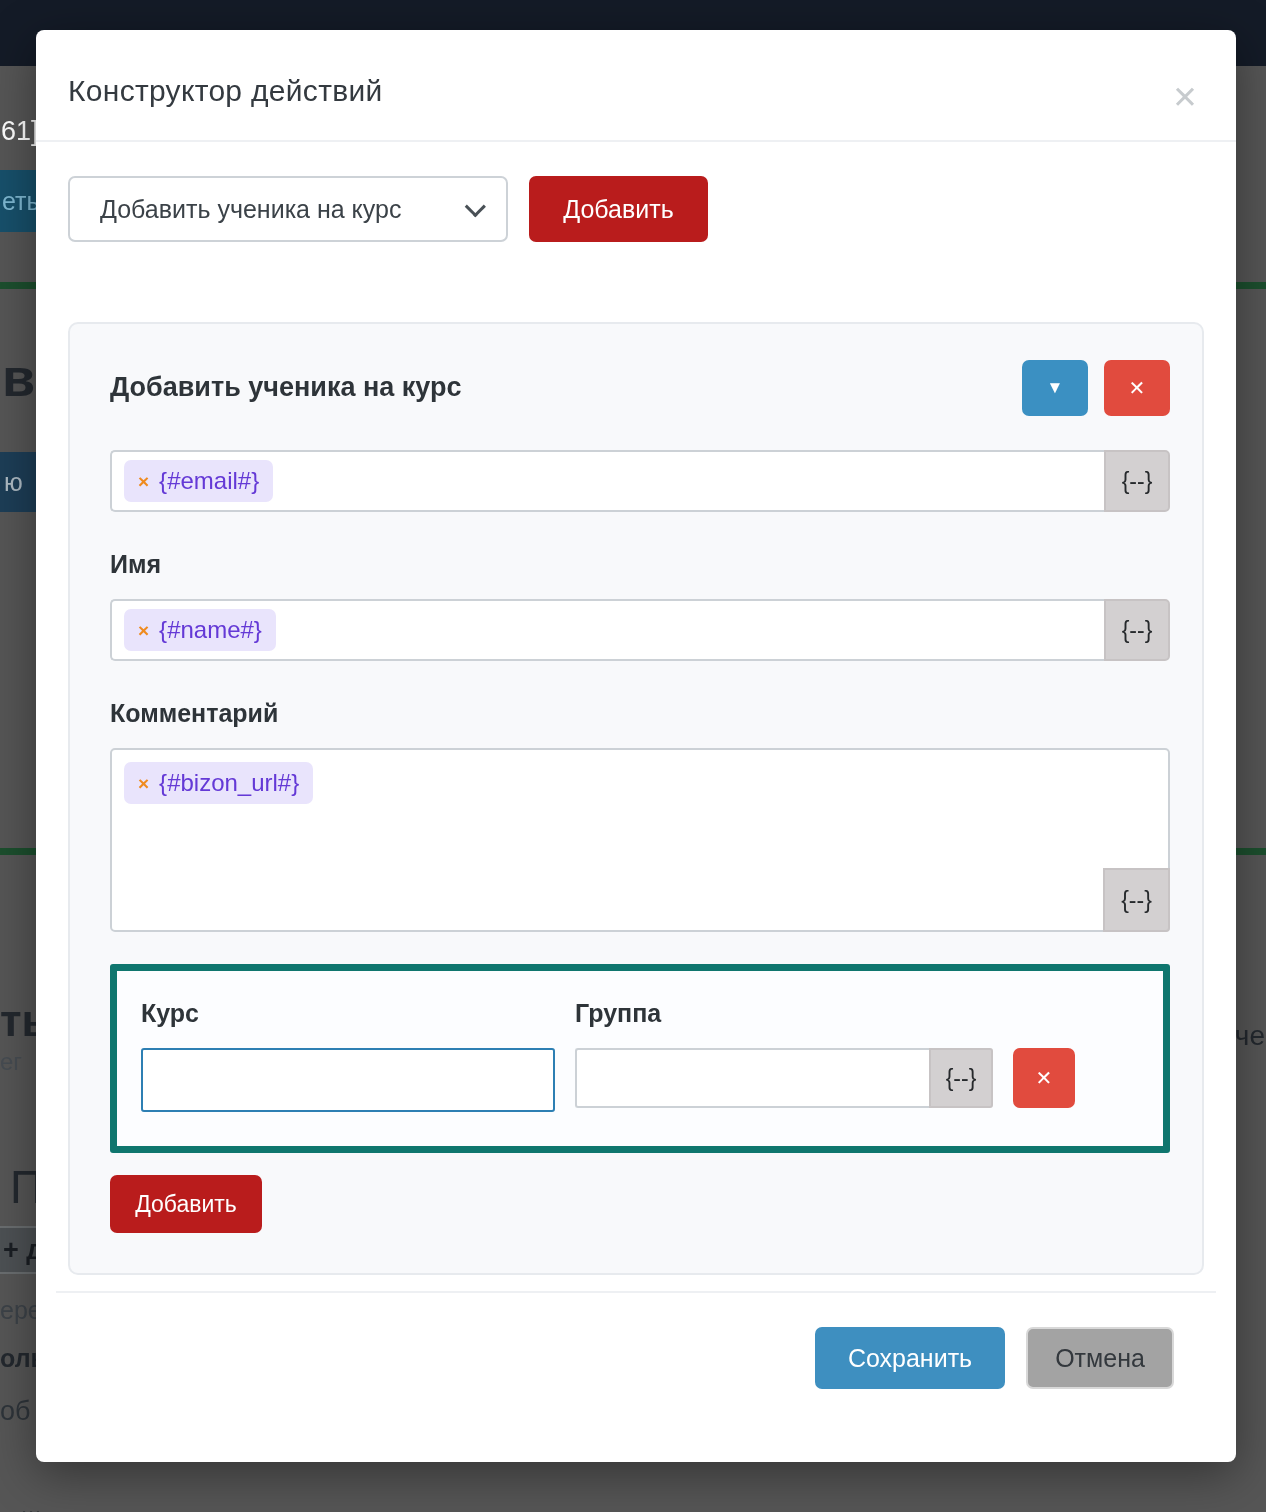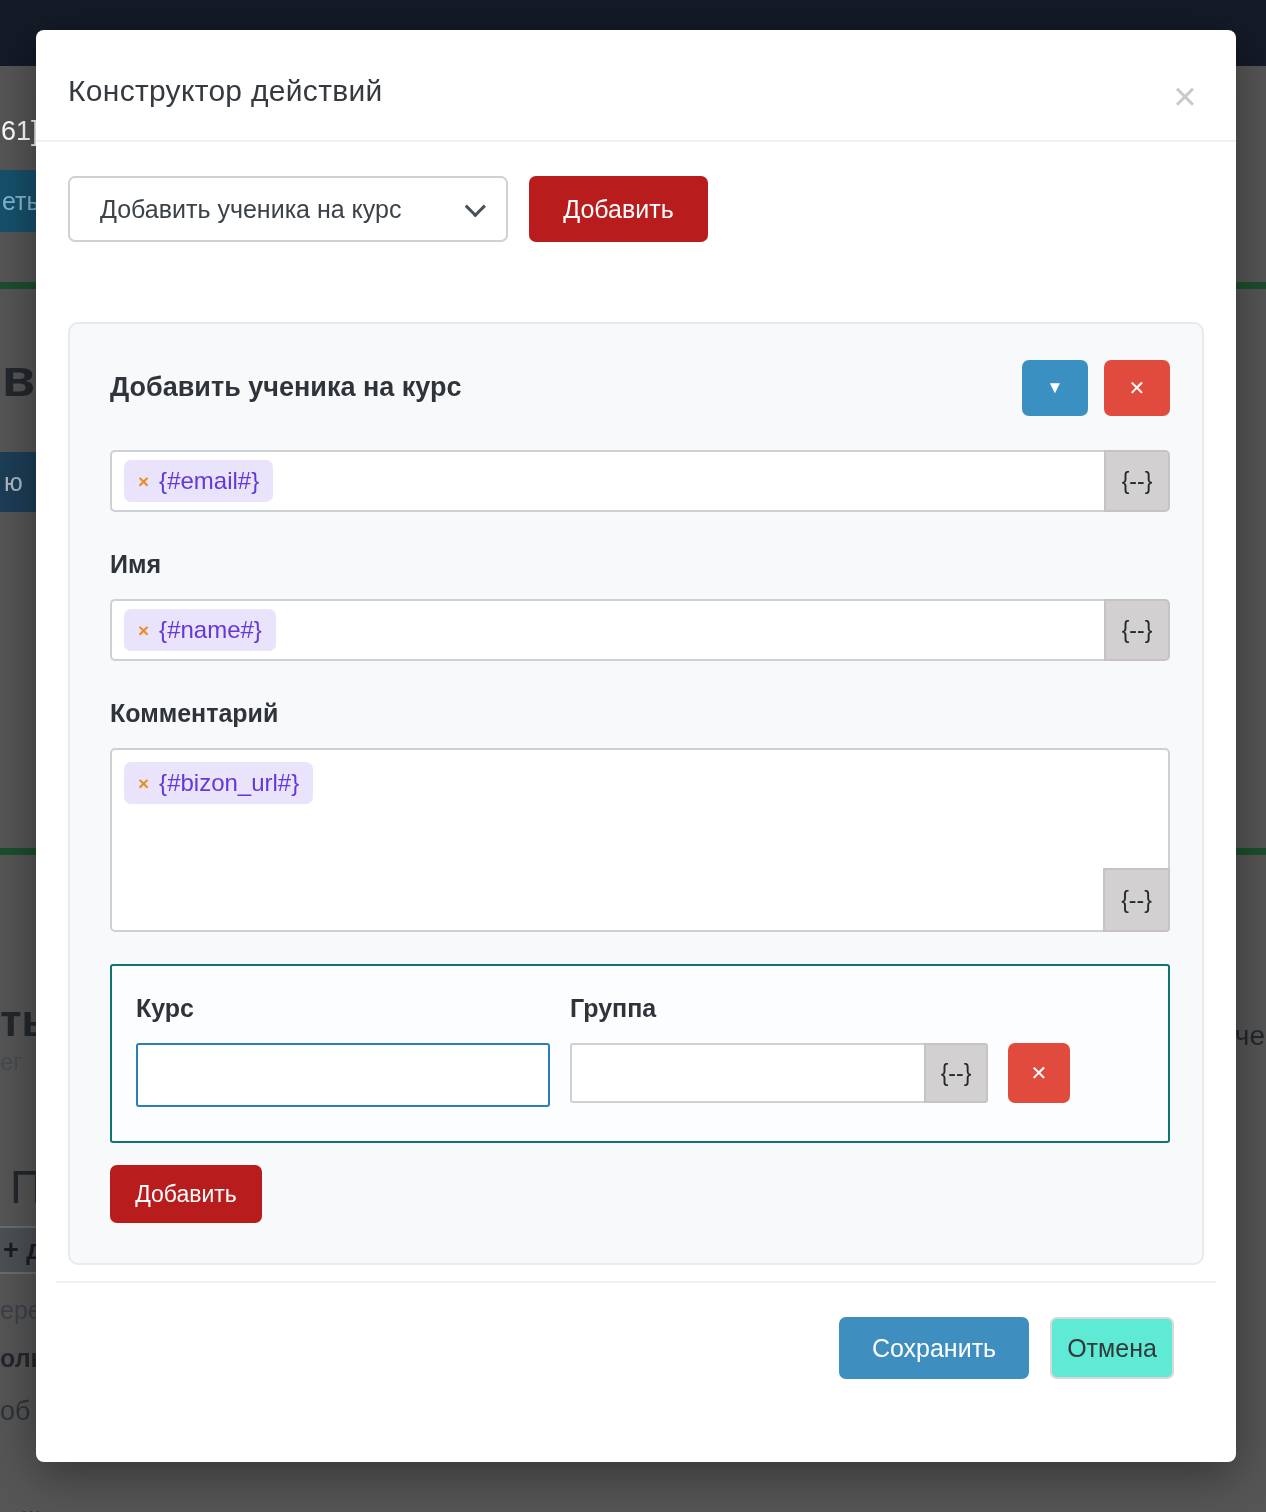--- a/index.html
+++ b/index.html
@@ -89,21 +89,21 @@
     position:relative; height:184px; background:#fff; border:2px solid #ccd1d6;
     border-radius:5px; padding:12px; cursor:text;
   }
   .insert-btn-abs {
     position:absolute; right:-2px; bottom:-2px; width:67px; height:64px;
     background:#d3d0d1; border:2px solid #c7c3c4; border-radius:0 0 4px 0;
     font-size:23px; color:#26292c; cursor:pointer; font-family:inherit;
   }
 
   .course-box {
-    margin-top:32px; background:#fcfdff; border:2px solid #0f766e; border-radius:3px;
+    margin-top:32px; background:#fcfdff; border:7px solid #0f766e; border-radius:3px;
     padding:28px 24px 34px; display:flex; gap:20px;
   }
   .cb-col1 { width:414px; flex:none; }
   .course-input {
     width:414px; height:64px; border:2px solid #2d7fb3; border-radius:3px;
     font-size:24px; padding:0 12px; outline:none; background:#fff; font-family:inherit;
   }
   .row-line { display:flex; align-items:flex-start; }
   .group-input {
     width:354px; height:60px; border:2px solid #ccd1d6; border-right:none;
@@ -114,21 +114,21 @@
   .row-delete { width:62px; height:60px; margin-left:20px; background:#e14b3e; border:none;
     border-radius:7px; color:#fff; font-weight:700; font-size:20px; cursor:pointer; font-family:inherit; }
 
   .card-add-btn { margin-top:22px; width:152px; height:58px; font-size:23px; }
 
   .modal-footer {
     margin:16px 20px 0; border-top:2px solid #eef0f3;
     padding:34px 42px 0 0; display:flex; justify-content:flex-end; gap:21px;
   }
   .save-btn { width:190px; height:62px; background:#3e8fc0; color:#fff; font-size:25px; }
-  .cancel-btn { width:124px; height:62px; background:#5eead4; border:2px solid #d8d8d8;
+  .cancel-btn { width:148px; height:62px; background:#a3a3a3; border:2px solid #d8d8d8;
     color:#33383d; font-size:25px; border-radius:7px; cursor:pointer; font-family:inherit; }
 </style>
 </head>
 <body>
 
 <div>
   <div class="bg-navbar"></div>
   <div class="bg-line" style="top:282px"></div>
   <div class="bg-line" style="top:848px"></div>
   <div class="bg-frag frag-61">61]</div>

